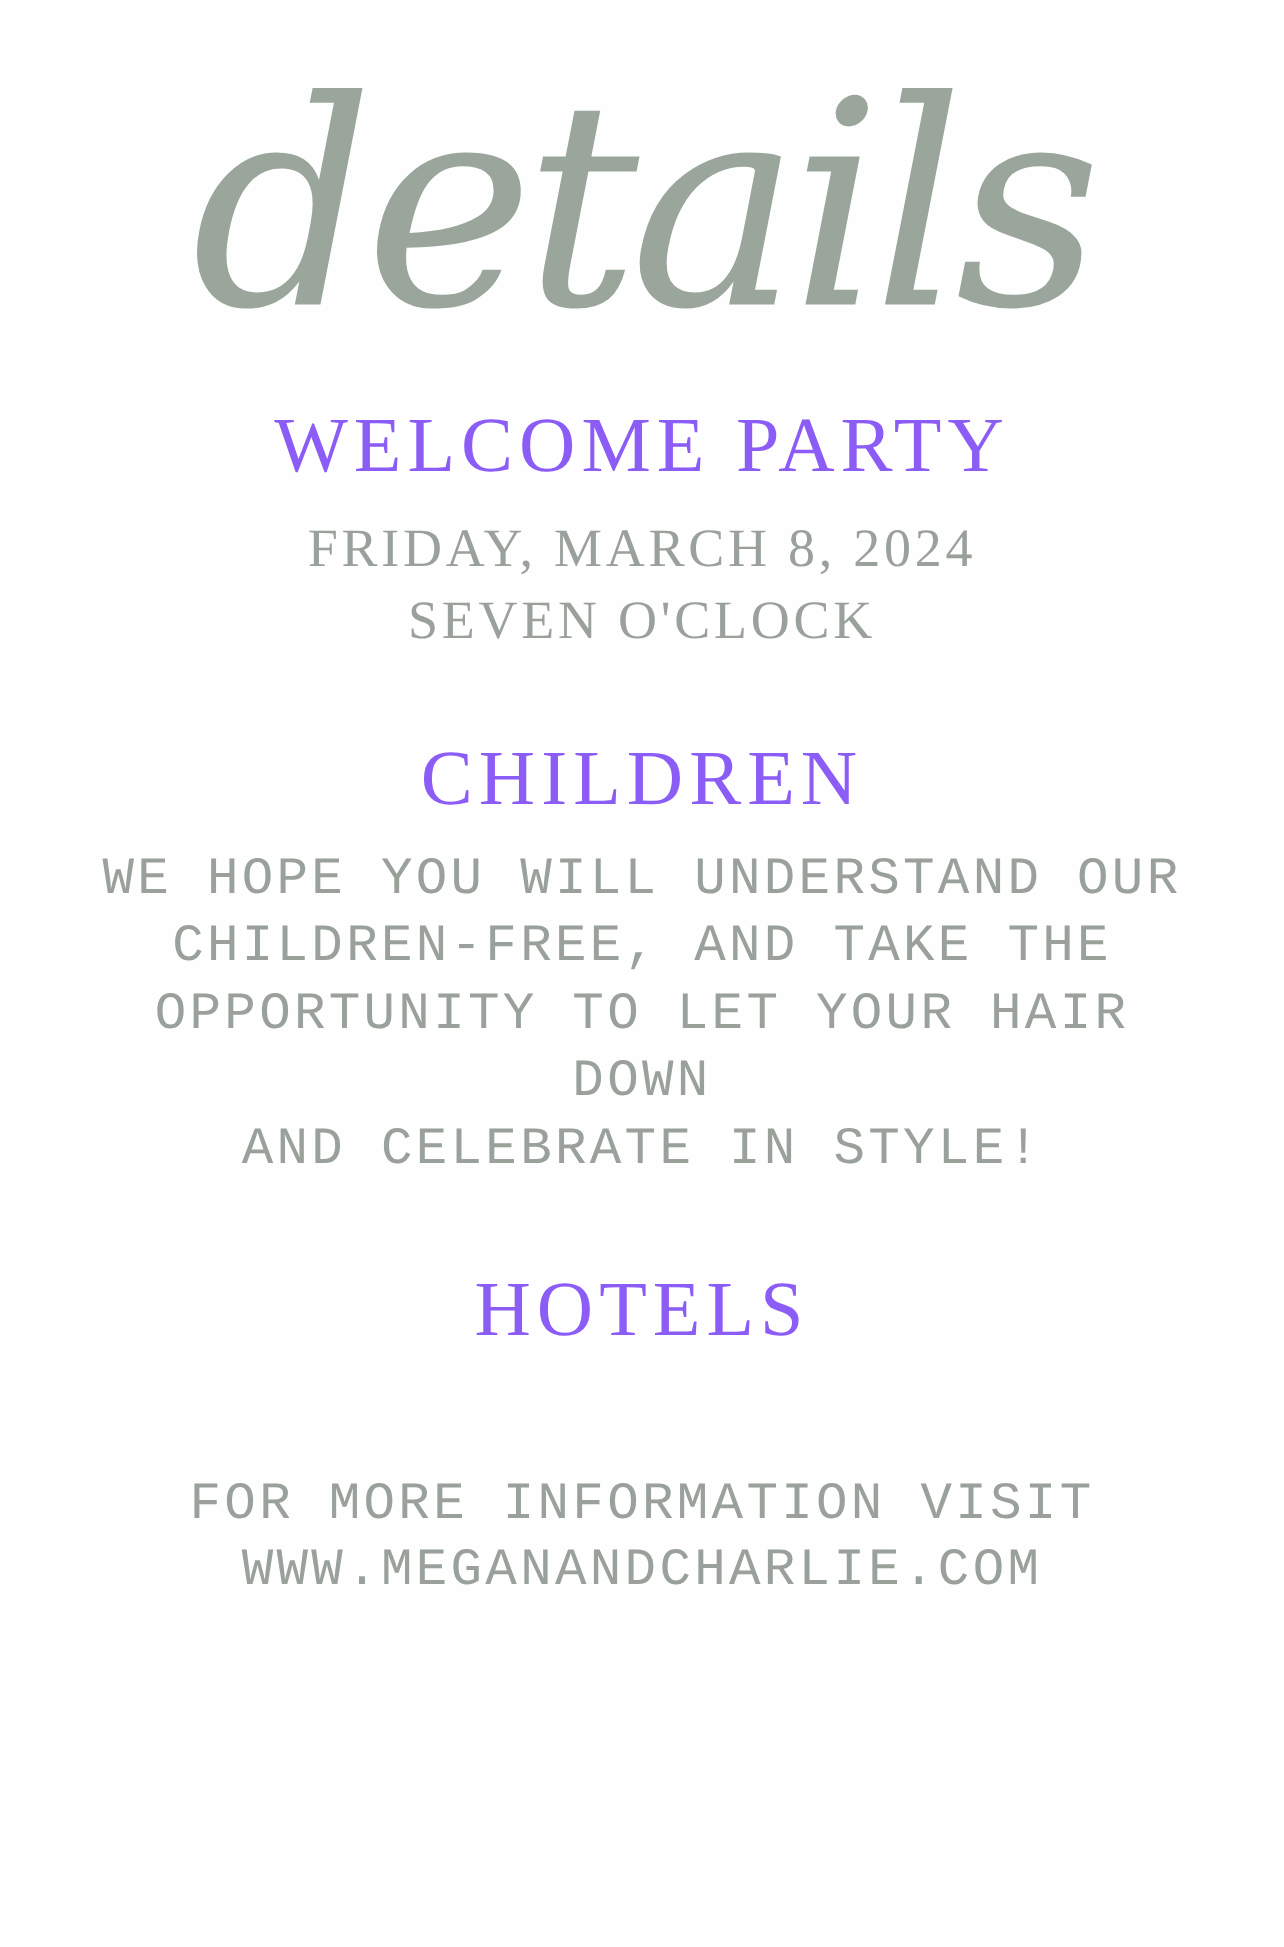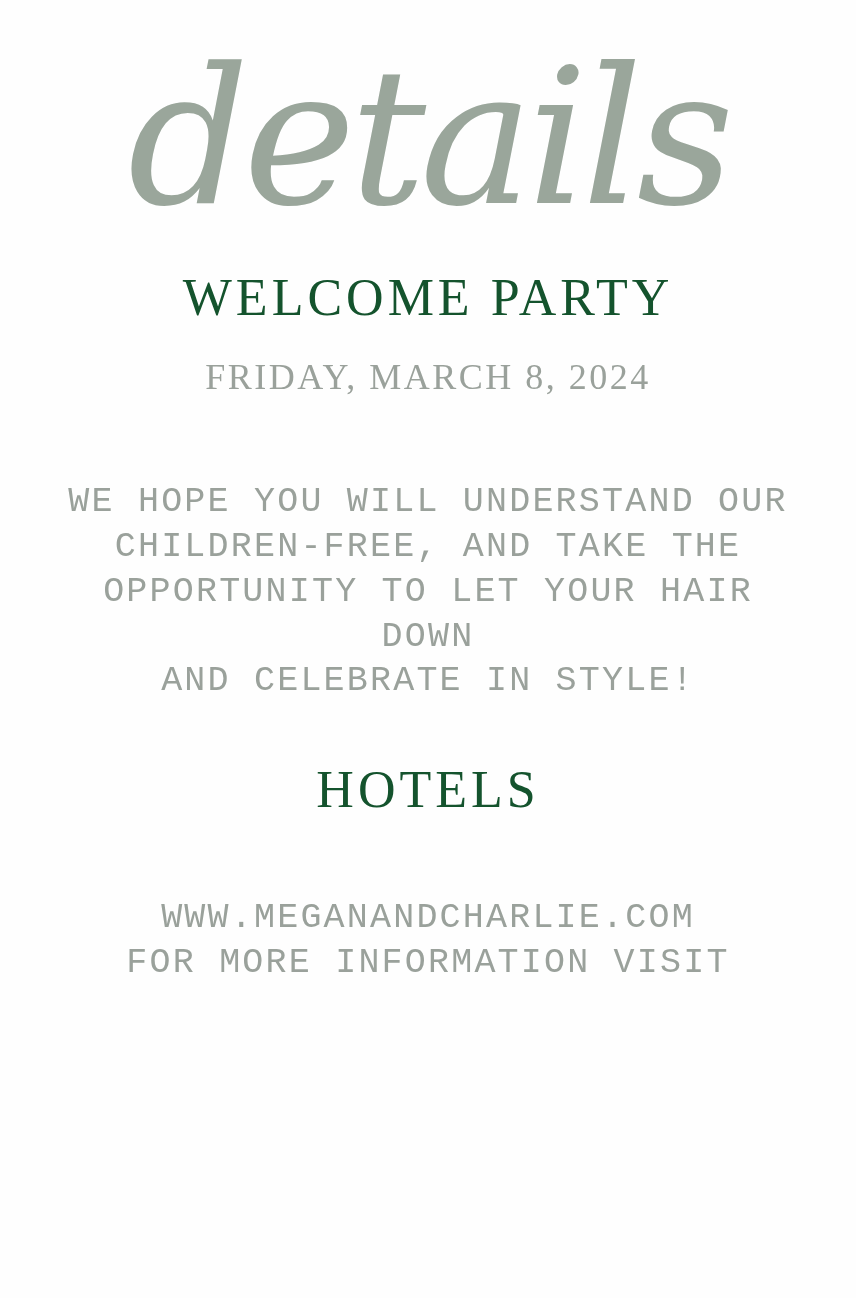--- a/index.html
+++ b/index.html
@@ -52,35 +52,35 @@
   .section {
     width: 100%;
     text-align: center;
   }
 
   .section-heading {
     font-family: "Liberation Serif", serif;
     font-weight: 400;
     font-size: 52px;
     letter-spacing: 4px;
-    color: #14532d;
+    color: #8b5cf6;
     margin: 0;
     padding: 0;
     line-height: 1.16;
     text-transform: uppercase;
   }
 
   .section-line {
     font-family: "Liberation Serif", serif;
     font-size: 36px;
     letter-spacing: 2.5px;
     color: #9aa19b;
     line-height: 1.33;
     text-transform: uppercase;
-    margin: 12px;
+    margin: 0;
   }
 
   .body-text {
     font-family: Liberation Mono, monospace;
     font-size: 35px;
     letter-spacing: 2.2px;
     color: #9aa19b;
     line-height: 1.28;
     text-transform: uppercase;
     margin: 0 auto;
@@ -109,39 +109,41 @@
   <div class="script-title">
     <svg width="620" height="250" viewBox="0 0 620 250" role="img" aria-label="details">
       <text class="script-text" x="310" y="185" text-anchor="middle">details</text>
     </svg>
   </div>
 
   <div class="section">
     <h1 class="section-heading">WELCOME PARTY</h1>
     <div class="gap-small"></div>
     <p class="section-line">FRIDAY, MARCH 8, 2024</p>
+    <p class="section-line">SEVEN O'CLOCK</p>
   </div>
 
   <div class="gap-2"></div>
 
   <div class="section">
+    <h1 class="section-heading">CHILDREN</h1>
     <div class="gap-small"></div>
     <p class="body-text">WE HOPE YOU WILL UNDERSTAND OUR</p>
     <p class="body-text">CHILDREN-FREE, AND TAKE THE</p>
     <p class="body-text">OPPORTUNITY TO LET YOUR HAIR DOWN</p>
     <p class="body-text">AND CELEBRATE IN STYLE!</p>
   </div>
 
   <div class="gap-4"></div>
 
   <div class="section">
     <h1 class="section-heading">HOTELS</h1>
     <div class="gap-small"></div>
   </div>
 
   <div class="gap-5"></div>
 
   <div class="footer">
+    <p class="body-text">FOR MORE INFORMATION VISIT</p>
     <p class="body-text">WWW.MEGANANDCHARLIE.COM</p>
-    <p class="body-text">FOR MORE INFORMATION VISIT</p>
   </div>
 
 </div>
 
 </body></html>

